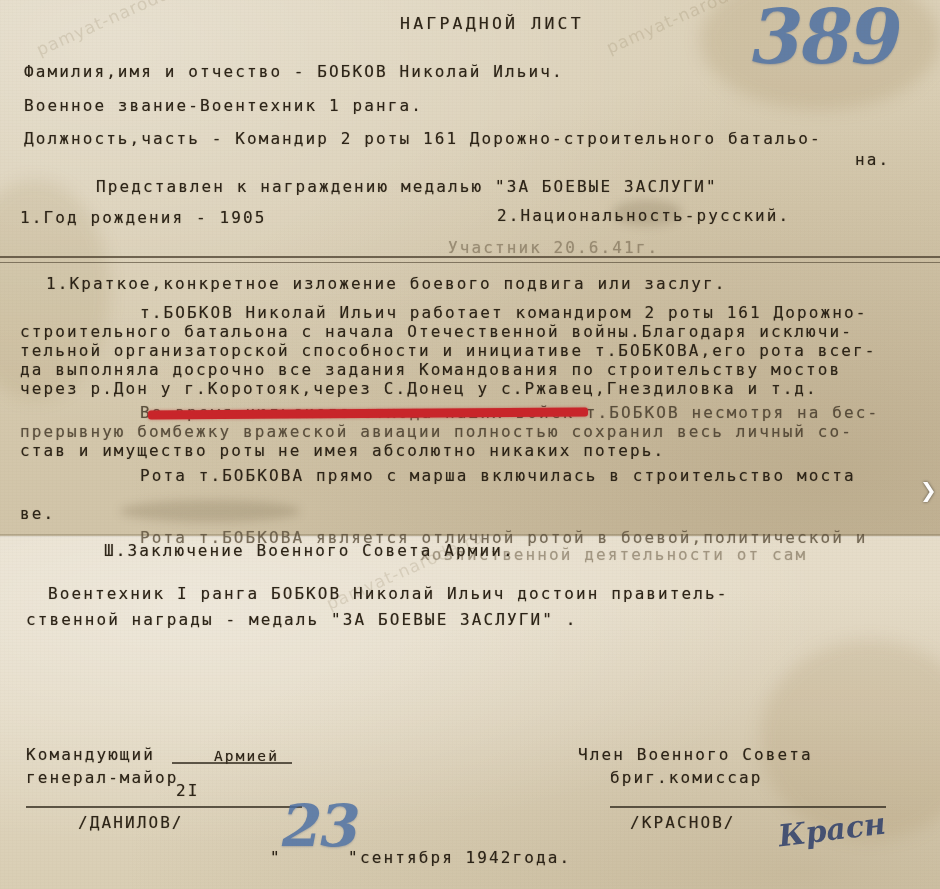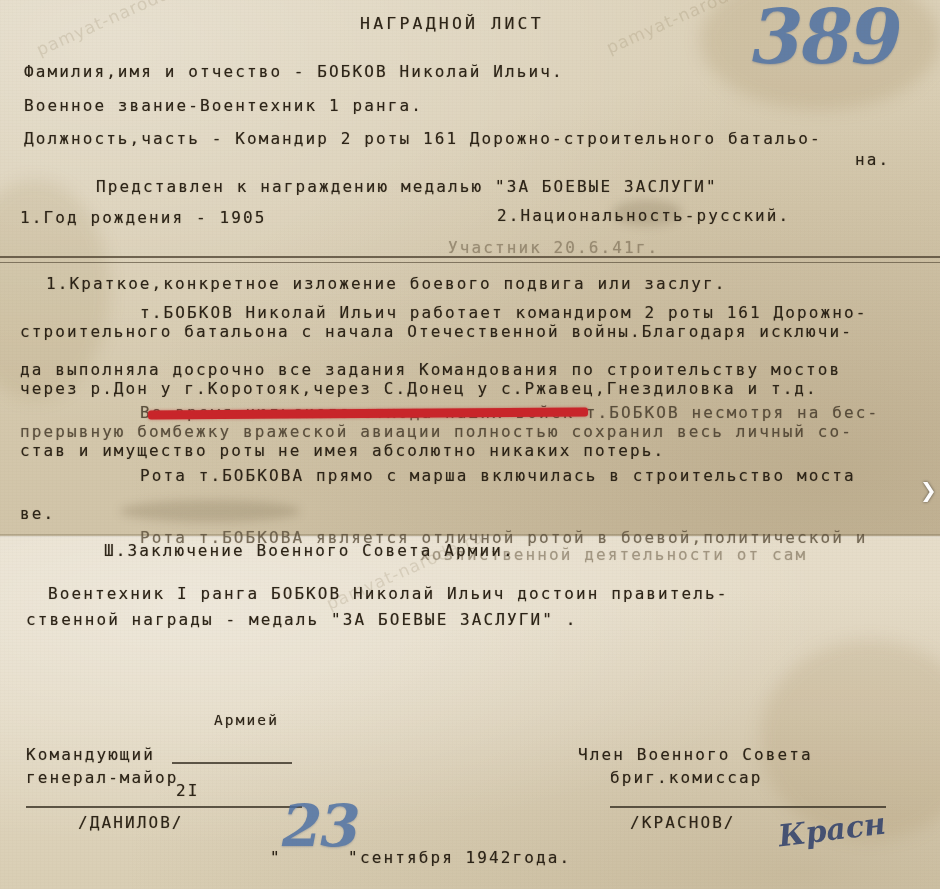--- a/index.html
+++ b/index.html
@@ -76,21 +76,21 @@
     font-family: "DejaVu Sans Mono", monospace;
     font-size: 16px;
     letter-spacing: 0.6px;
     white-space: nowrap;
     text-shadow: 0 0 1px rgba(60,45,25,0.45);
   }
   .tt.fade { color: #4b4030; opacity: 0.88; }
   .tt.light { color: #5a4e3a; opacity: 0.8; }
   .tt.ghost { color: #6a5c45; opacity: 0.55; }
   .tt.sp2 { letter-spacing: 2.1px; }
-  .tt.sp3 { letter-spacing: 3.2px; }
+  .tt.sp3 { letter-spacing: 3.2px; margin-left: 40px; }
   .tt.small { font-size: 14.5px; }
   .tt.big { font-size: 16.5px; }
 
   
   .rule {
     position: absolute;
     background: #4a3e2c;
     opacity: 0.75;
     height: 1.5px;
   }
@@ -190,20 +190,21 @@
   <div class="tt sp2" style="left:497px;top:206px;">2.Национальность-русский.</div>
   <div class="tt ghost sp2" style="left:448px;top:238px;">Участник 20.6.41г.</div>
 
   <div class="rule" style="left:0px;top:256px;width:940px;"></div>
   <div class="rule thin" style="left:0px;top:262px;width:940px;"></div>
 
   <div class="tt sp2" style="left:46px;top:274px;">1.Краткое,конкретное изложение боевого подвига или заслуг.</div>
 
   <div class="tt sp2" style="left:140px;top:303px;">т.БОБКОВ Николай Ильич работает командиром 2 роты 161 Дорожно-</div>
   <div class="tt sp2" style="left:20px;top:322px;">строительного батальона с начала Отечественной войны.Благодаря исключи-</div>
+  <div class="tt sp2" style="left:20px;top:341px;">тельной организаторской способности и инициативе т.БОБКОВА,его рота всег-</div>
   <div class="tt sp2" style="left:20px;top:360px;">да выполняла досрочно все задания Командования по строительству мостов</div>
   <div class="tt sp2" style="left:20px;top:379px;">через р.Дон у г.Коротояк,через С.Донец у с.Ржавец,Гнездиловка и т.д.</div>
 
   <div class="tt sp2 fade" style="left:140px;top:403px;">Во время июльского отхода наших войск т.БОБКОВ несмотря на бес-</div>
   <div class="tt sp2" style="left:20px;top:441px;">став и имущество роты не имея абсолютно никаких потерь.</div>
   <div class="tt sp2 fade" style="left:20px;top:422px;">прерывную бомбежку вражеской авиации полностью сохранил весь личный со-</div>
 
   <div class="redline" style="left:148px;top:409px;width:440px;height:9px;transform:rotate(-0.4deg);"></div>
 
   <div class="tt sp2" style="left:140px;top:466px;">Рота т.БОБКОВА прямо с марша включилась в строительство моста</div>
@@ -212,21 +213,21 @@
   <div class="tt sp2 light" style="left:140px;top:528px;">Рота т.БОБКОВА является отличной ротой в боевой,политической и</div>
   <div class="tt sp2 ghost" style="left:420px;top:545px;">хозяйственной деятельности от сам</div>
 
   <div class="tt sp2" style="left:104px;top:541px;">Ш.Заключение Военного Совета Армии.</div>
 
   <div class="tt sp2" style="left:48px;top:584px;">Воентехник I ранга  БОБКОВ Николай Ильич  достоин правитель-</div>
   <div class="tt sp2" style="left:26px;top:610px;">ственной награды  - медаль "ЗА БОЕВЫЕ ЗАСЛУГИ" .</div>
 
   <div class="tt sp2" style="left:26px;top:745px;">Командующий</div>
   <div class="tt sp2" style="left:176px;top:741px;margin-top:40px;">2I</div>
-  <div class="tt small sp2" style="left:214px;top:712px;">Армией</div>
+  <div class="tt small sp2" style="left:214px;top:748px;">Армией</div>
   <div class="sigline" style="left:172px;top:762px;width:120px;"></div>
   <div class="tt sp2" style="left:26px;top:768px;">генерал-майор</div>
   <div class="sigline" style="left:26px;top:806px;width:276px;"></div>
   <div class="tt sp2" style="left:78px;top:813px;">/ДАНИЛОВ/</div>
 
   <div class="tt sp2" style="left:578px;top:745px;">Член Военного Совета</div>
   <div class="tt sp2" style="left:610px;top:768px;">бриг.комиссар</div>
   <div class="sigline" style="left:610px;top:806px;width:276px;"></div>
   <div class="tt sp2" style="left:630px;top:813px;">/КРАСНОВ/</div>
   <div class="signature" style="left:778px;top:812px;">Красн</div>

